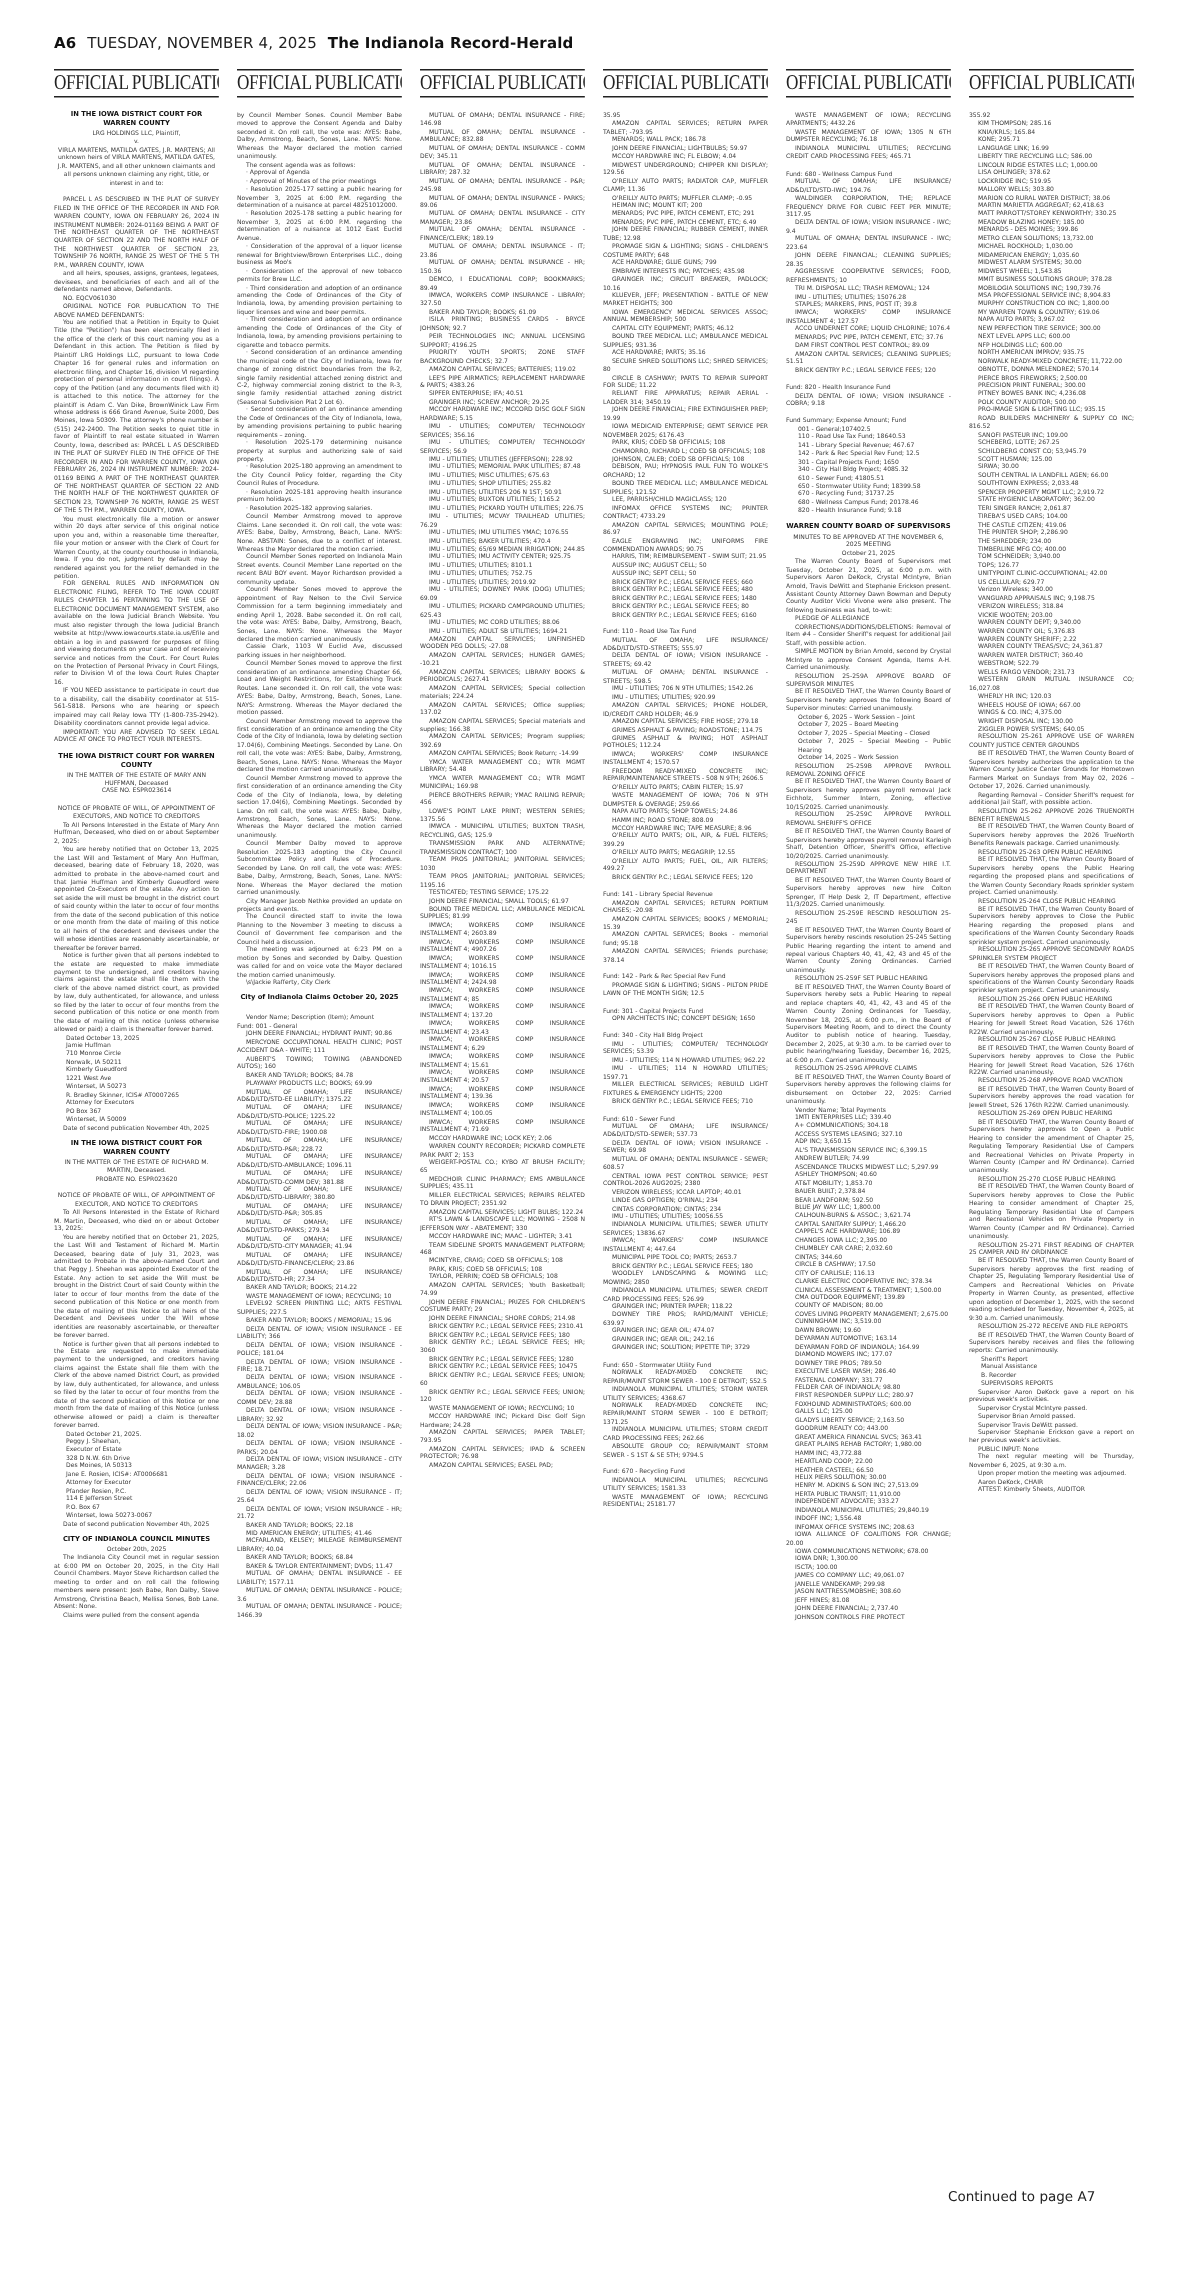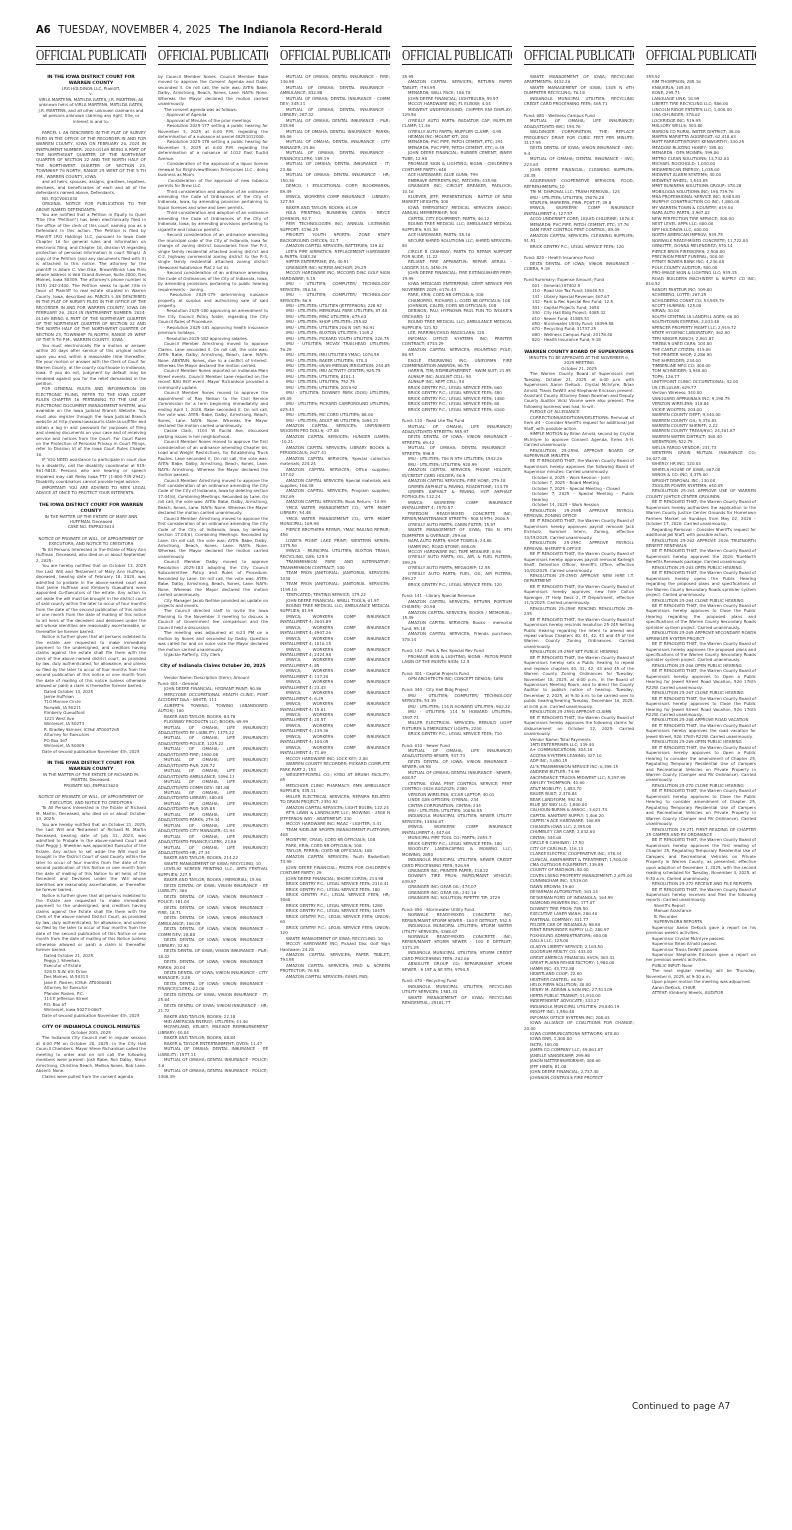--- a/index.html
+++ b/index.html
@@ -11,21 +11,21 @@
   .columns{position:absolute;left:36px;top:46px;width:720px;height:1484px;}
   .col{position:absolute;top:0;width:110px;height:1484px;overflow:hidden;}
   .col-head{border-top:1px solid #222;border-bottom:1px solid #222;height:17px;font-family:"Liberation Serif","DejaVu Serif",serif;font-size:14px;line-height:18px;color:#222;white-space:nowrap;letter-spacing:-0.3px;transform:scaleX(0.82);transform-origin:left center;width:134px;overflow:hidden;}
   .col-body{margin-top:9px;font-size:4.05px;line-height:5.45px;color:#3a3a3a;text-align:justify;}
   .col-body p{margin:0;text-indent:6px;}
   .col-body p.ni{text-indent:0;}
   .col-body p.ctr{text-align:center;text-indent:0;}
   .col-body p.hd{text-align:center;text-indent:0;font-weight:bold;color:#111;font-size:4.5px;line-height:6px;}
   .col-body p.gap{height:6px;}
   .col-body p.hang{padding-left:8px;text-indent:0;}
-  .continued{position:absolute;left:632px;top:1401px;font-size:9px;color:#222;white-space:nowrap;}
+  .continued{position:absolute;left:632px;top:1460px;font-size:9px;color:#222;white-space:nowrap;}
 </style>
 </head>
 <body>
 
 <div class="masthead">
   <span class="pg">A6</span>
   <span class="date">TUESDAY, NOVEMBER 4, 2025</span>
   <span class="paper">The Indianola Record-Herald</span>
 </div>
 

